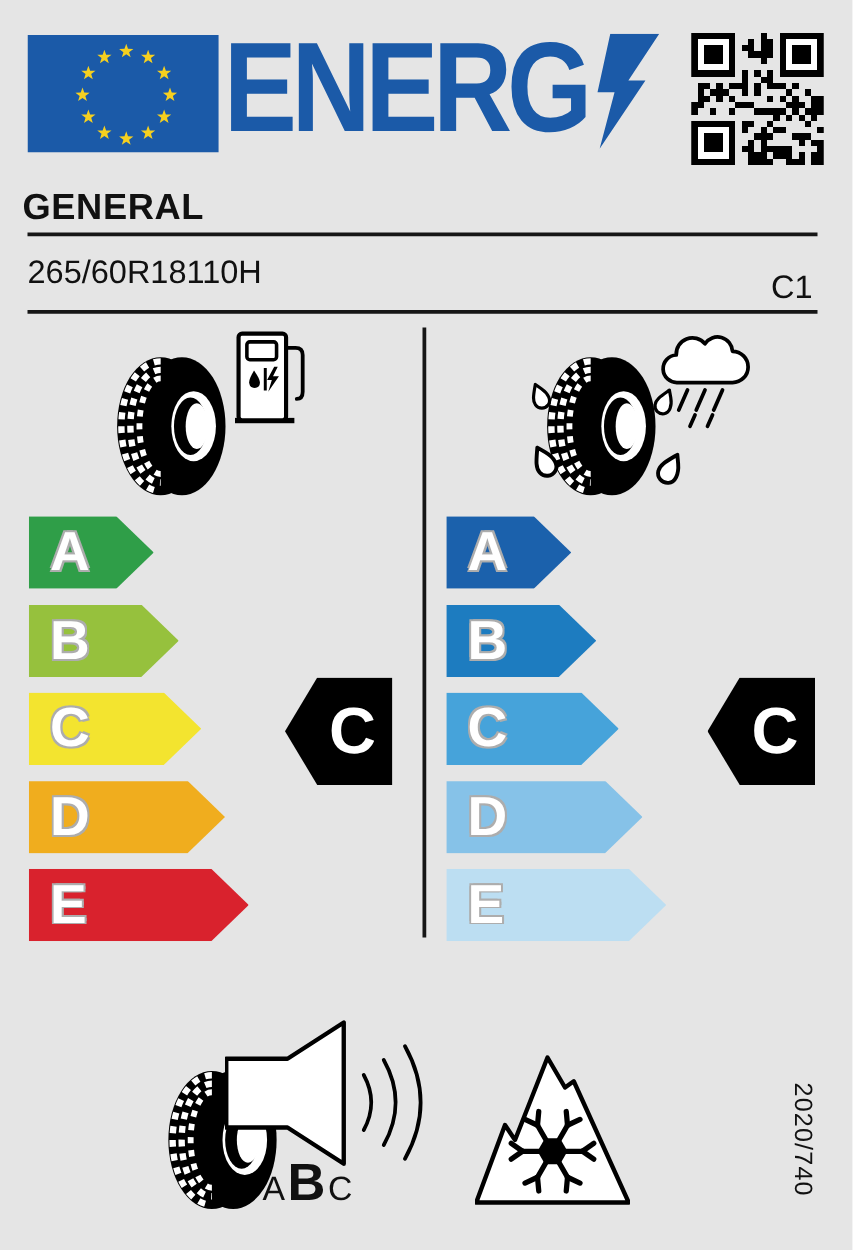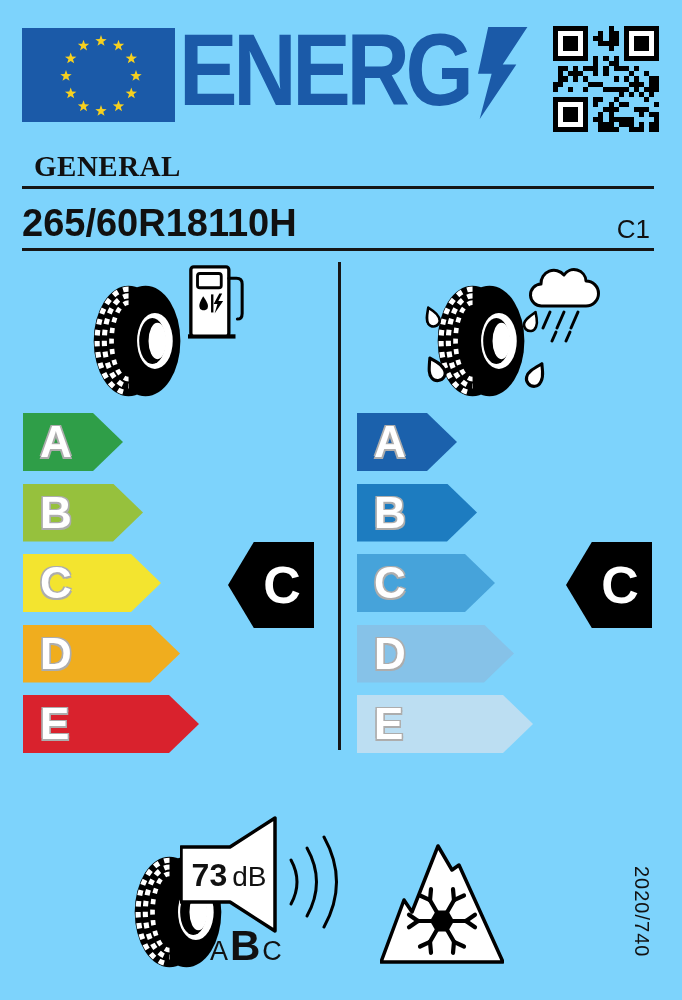--- a/index.html
+++ b/index.html
@@ -1,36 +1,36 @@
 <!DOCTYPE html>
 <html><head>
 <meta charset="utf-8">
 <style>
   html,body{margin:0;padding:0;background:#fff;}
   .label-root{
-    position:relative;width:682px;height:1000px;background:#7dd3fc;overflow:hidden;
+    position:relative;width:682px;height:1000px;background:#e5e5e5;overflow:hidden;
     font-family:"Liberation Sans",sans-serif;color:#111;
   }
   .abs{position:absolute;}
   
   .flag{left:22px;top:28px;width:153px;height:94px;}
   .logo-text{
     left:179px;top:22px;height:96px;line-height:96px;
     font-size:102px;font-weight:bold;color:#1b5aa8;letter-spacing:-5px;
     transform:scaleX(.86);transform-origin:0 50%;white-space:nowrap;
   }
   .bolt{left:474px;top:27px;width:54px;height:92px;}
   .qr{left:553px;top:26px;width:106px;height:106px;}
   
-  .brand{left:34px;top:150px;font-size:29px;font-weight:bold;letter-spacing:.5px;font-family:Liberation Serif, serif;}
+  .brand{left:18px;top:150px;font-size:29px;font-weight:bold;letter-spacing:.5px;}
   .product-id{right:28px;top:151px;font-size:28px;}
   .hdiv{left:22px;width:632px;height:3px;background:#161616;}
   .div1{top:186px;}
   .div2{top:248px;}
-  .tire-size{left:22px;top:202px;font-size:38px;font-weight:bold;}
+  .tire-size{left:22px;top:202px;font-size:26px;}
   .tire-class{right:32px;top:214px;font-size:26px;}
   
   .vdiv{left:338px;top:262px;width:2.5px;height:488px;background:#161616;}
   .scale{display:flex;flex-direction:column;gap:12.5px;top:413px;}
   .scale-left{left:23px;}
   .scale-right{left:357px;}
   .arrow{
     height:58px;display:flex;align-items:center;padding-left:17px;box-sizing:border-box;
     clip-path:polygon(0 0,calc(100% - 30px) 0,100% 50%,calc(100% - 30px) 100%,0 100%);
     color:#fff;font-size:44px;font-weight:bold;
@@ -323,23 +323,20 @@
   </div>
 
   <div class="abs vdiv"></div>
 
   <svg class="abs noise-tire" viewBox="0 0 106 134">
     <use href="#sym-tire" width="106" height="134"></use>
   </svg>
   <svg class="abs speaker" viewBox="0 0 98 120">
     <polygon points="1,33 50,33 95,4 95,117 50,88 1,88" fill="#fff" stroke="#000" stroke-width="3.5" stroke-linejoin="round"></polygon>
   </svg>
-  <div class="abs db-text">
-    <span class="db-value">73</span><span class="db-unit">dB</span>
-  </div>
   <svg class="abs waves" viewBox="0 0 58 96">
     <g fill="none" stroke="#000" stroke-width="3" stroke-linecap="round">
       <path d="M8,26 q12,22 0,44"></path>
       <path d="M24,14 q19,34 0,68"></path>
       <path d="M41,3 q25,45 0,90"></path>
     </g>
   </svg>
   <div class="abs abc">
     <span class="sm">A</span>
     <span class="lg">B</span>

